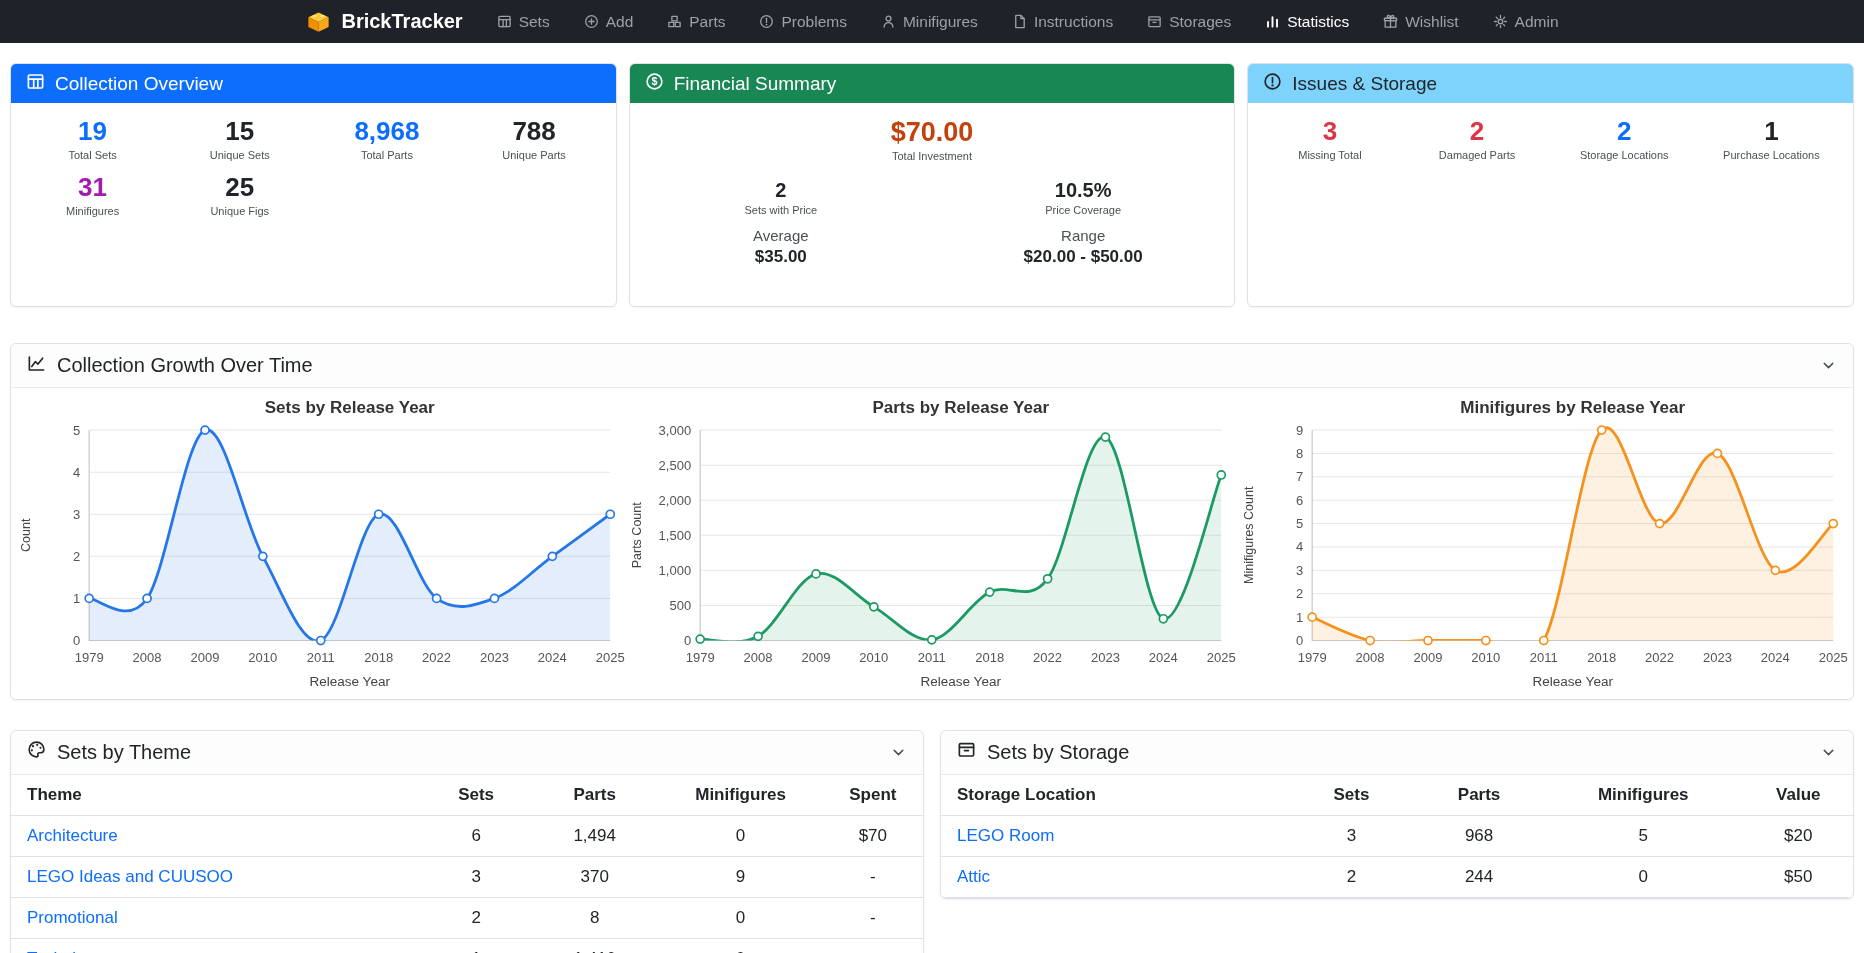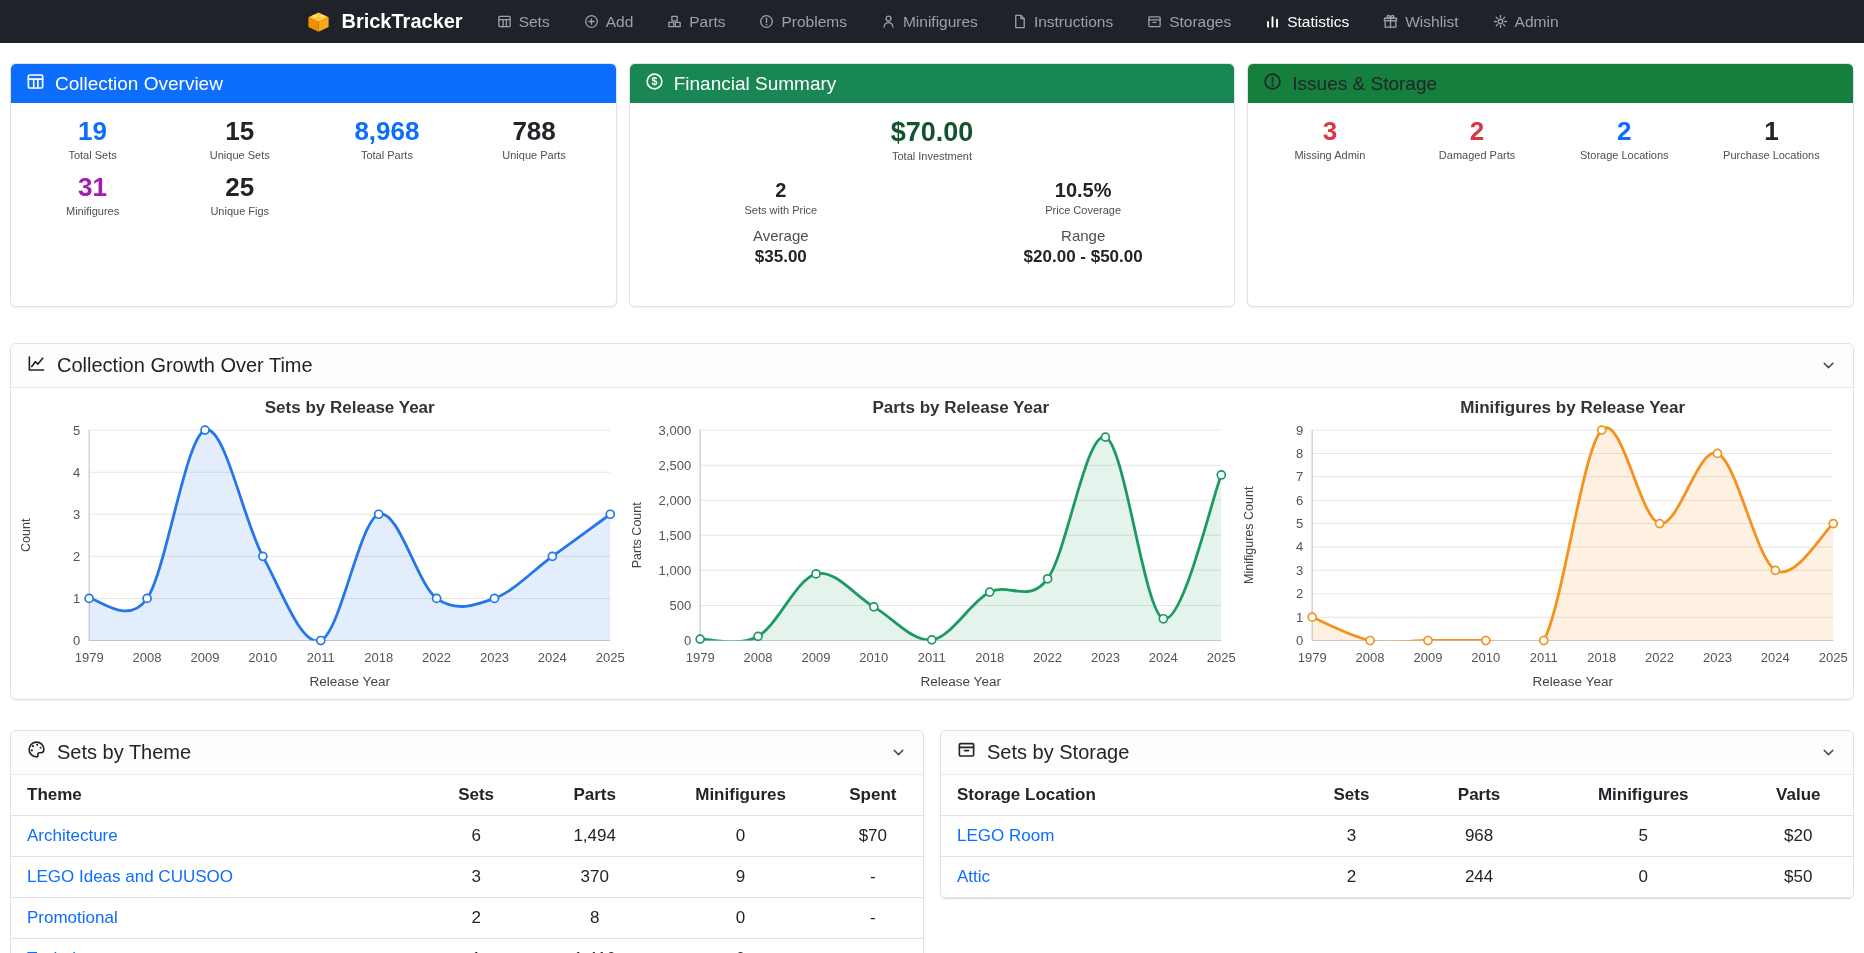--- a/index.html
+++ b/index.html
@@ -182,21 +182,21 @@
 
     <div class="card top-card">
       <div class="card-head" style="background: rgb(25, 135, 84); color: rgb(255, 255, 255);">
         <span id="fin-ic"><svg class="ic" viewBox="0 0 16 16" width="19" height="19" fill="none" stroke="currentColor" stroke-width="1.4" stroke-linecap="round" stroke-linejoin="round">
               <circle cx="8" cy="8" r="6.2"></circle>
               <text x="8" y="11.2" text-anchor="middle" font-size="9" font-weight="bold" fill="currentColor" stroke="none">$</text>
             </svg></span>
         <span>Financial Summary</span>
       </div>
       <div class="fin-total">
-        <div class="stat-v" id="fin-total-v" style="color: #14532d;">$70.00</div>
+        <div class="stat-v" id="fin-total-v" style="color: #c2410c;">$70.00</div>
         <div class="stat-l">Total Investment</div>
       </div>
       <div class="fin-mid" id="fin-stats">
           <div>
             <div class="stat-v" style="color:#212529">2</div>
             <div class="stat-l">Sets with Price</div>
           </div>
           <div>
             <div class="stat-v" style="color:#212529">10.5%</div>
             <div class="stat-l">Price Coverage</div>
@@ -208,32 +208,32 @@
             <div class="fv">$35.00</div>
           </div>
           <div>
             <div class="fl">Range</div>
             <div class="fv">$20.00 - $50.00</div>
           </div>
         </div>
     </div>
 
     <div class="card top-card">
-      <div class="card-head" style="background: #15803d; color: rgb(33, 37, 41);">
+      <div class="card-head" style="background: #7dd3fc; color: rgb(33, 37, 41);">
         <span id="iss-ic"><svg class="ic" viewBox="0 0 16 16" width="19" height="19" fill="none" stroke="currentColor" stroke-width="1.4" stroke-linecap="round" stroke-linejoin="round">
               <circle cx="8" cy="8" r="6.2"></circle>
               <path d="M8 4.6v4.4"></path>
               <circle cx="8" cy="11.3" r=".95" fill="currentColor" stroke="none"></circle>
             </svg></span>
         <span>Issues &amp; Storage</span>
       </div>
       <div class="stats-grid" id="iss-stats">
           <div>
             <div class="stat-v" style="color:#dc3545">3</div>
-            <div class="stat-l">Missing Admin</div>
+            <div class="stat-l">Missing Total</div>
           </div>
           <div>
             <div class="stat-v" style="color:#dc3545">2</div>
             <div class="stat-l">Damaged Parts</div>
           </div>
           <div>
             <div class="stat-v" style="color:#0d6efd">2</div>
             <div class="stat-l">Storage Locations</div>
           </div>
           <div>

